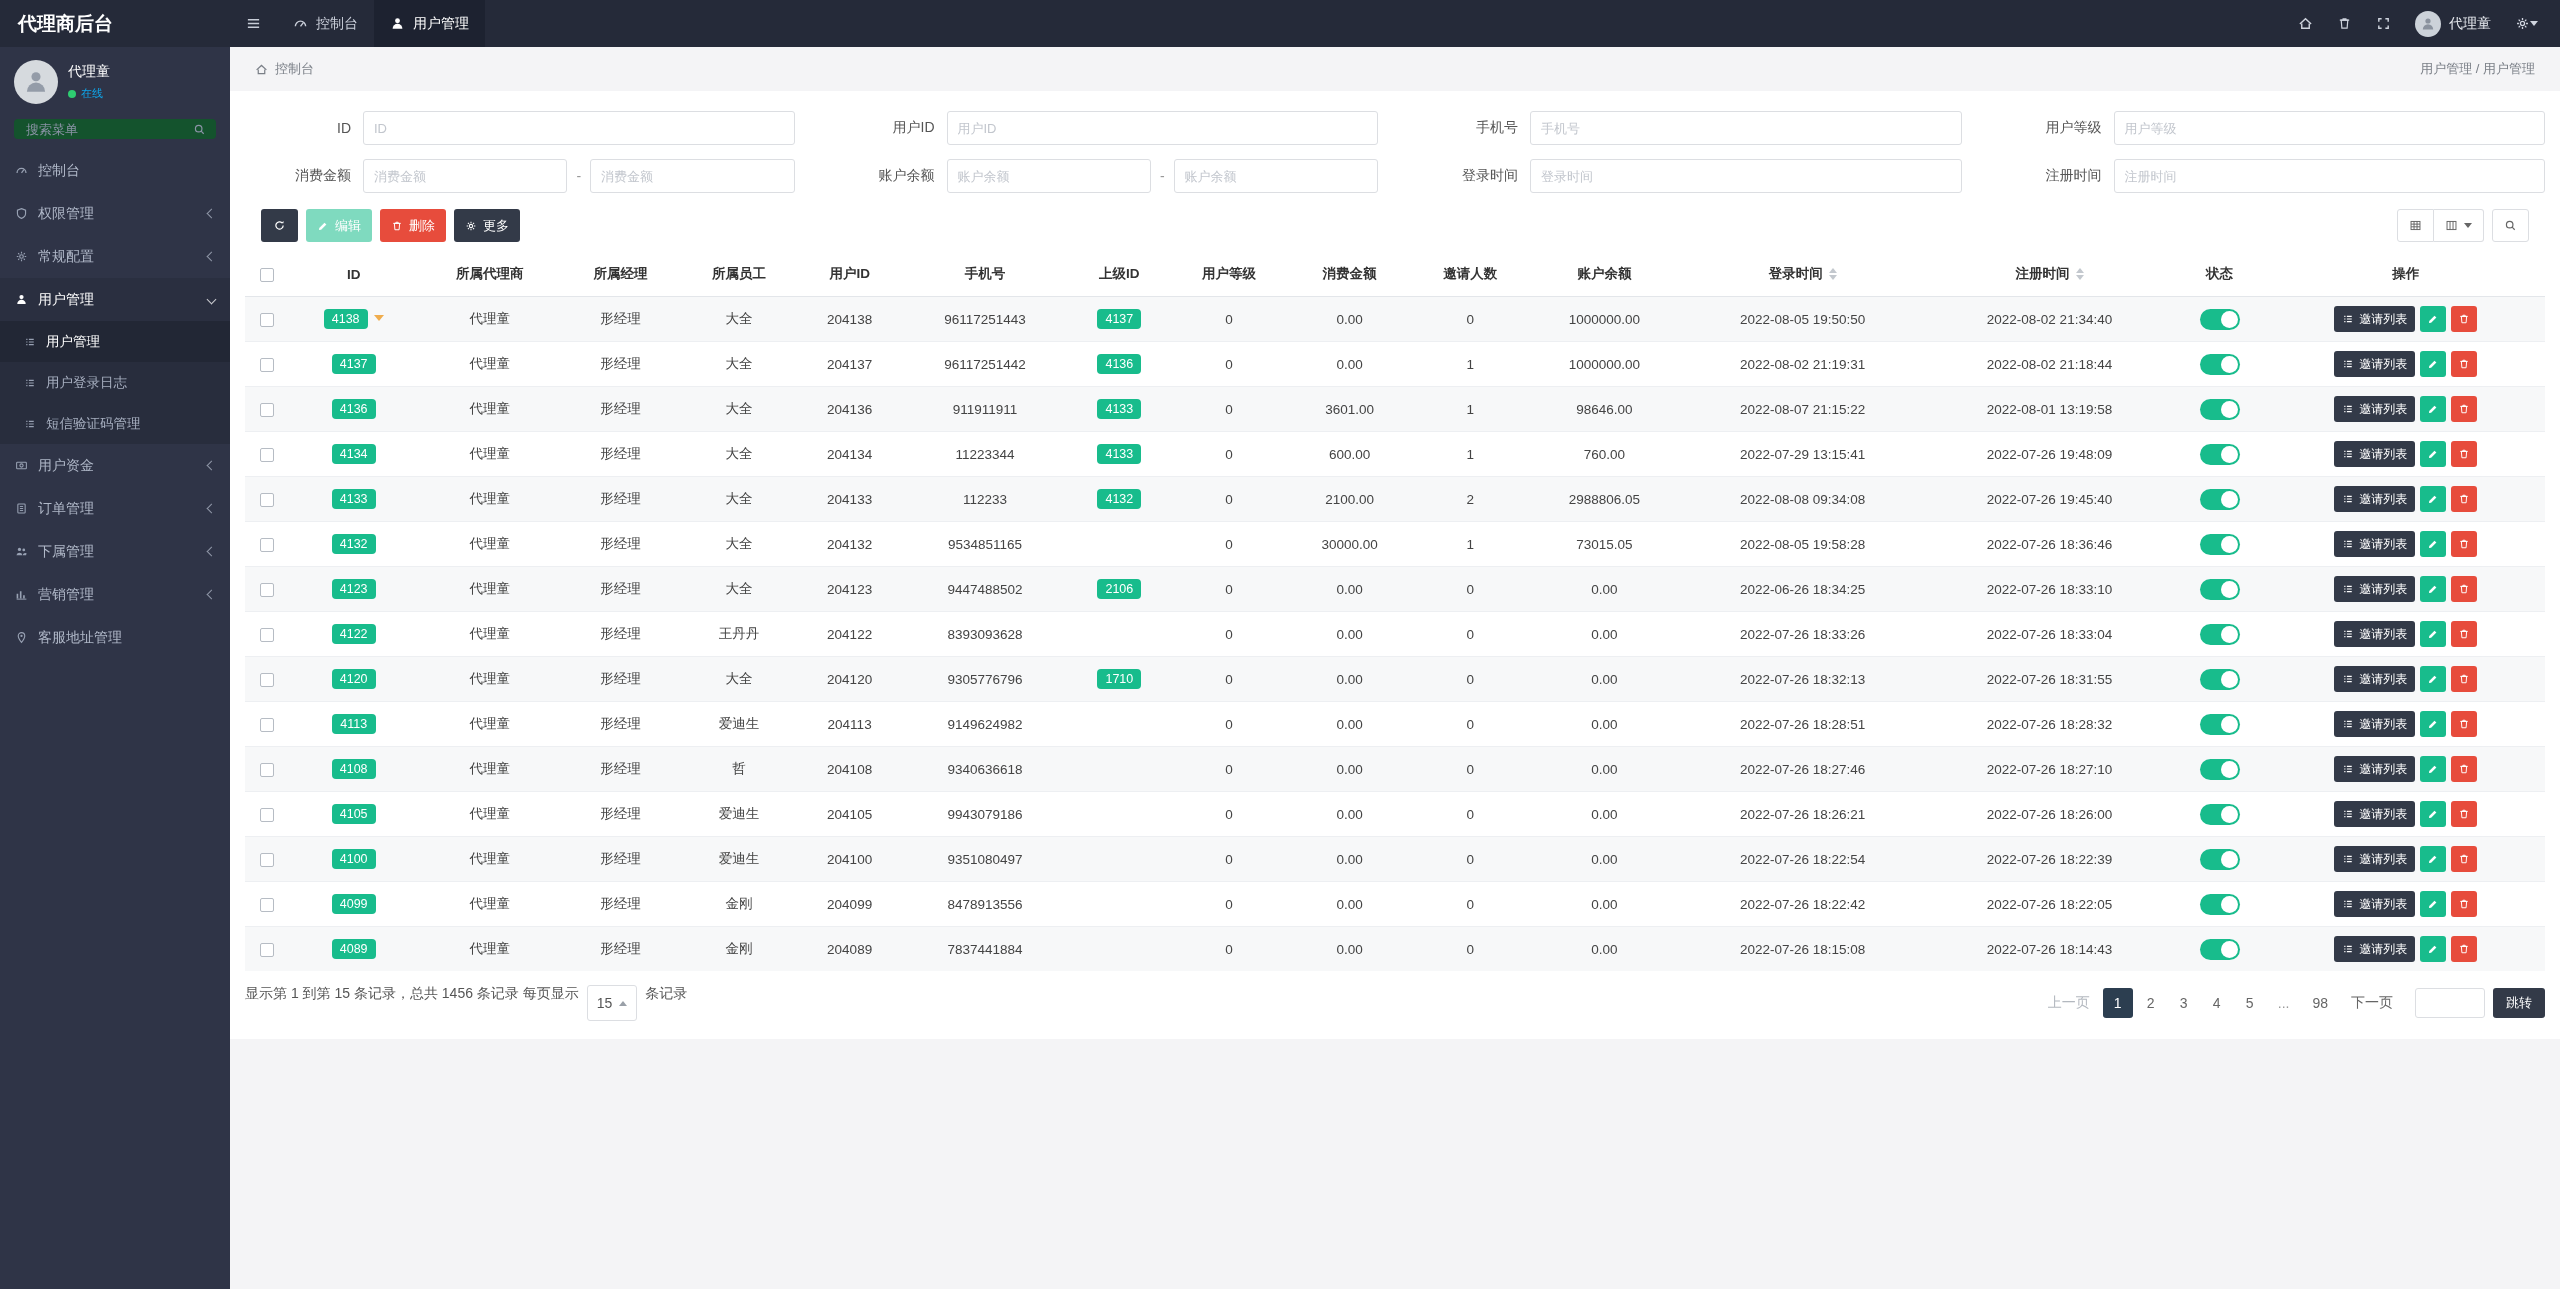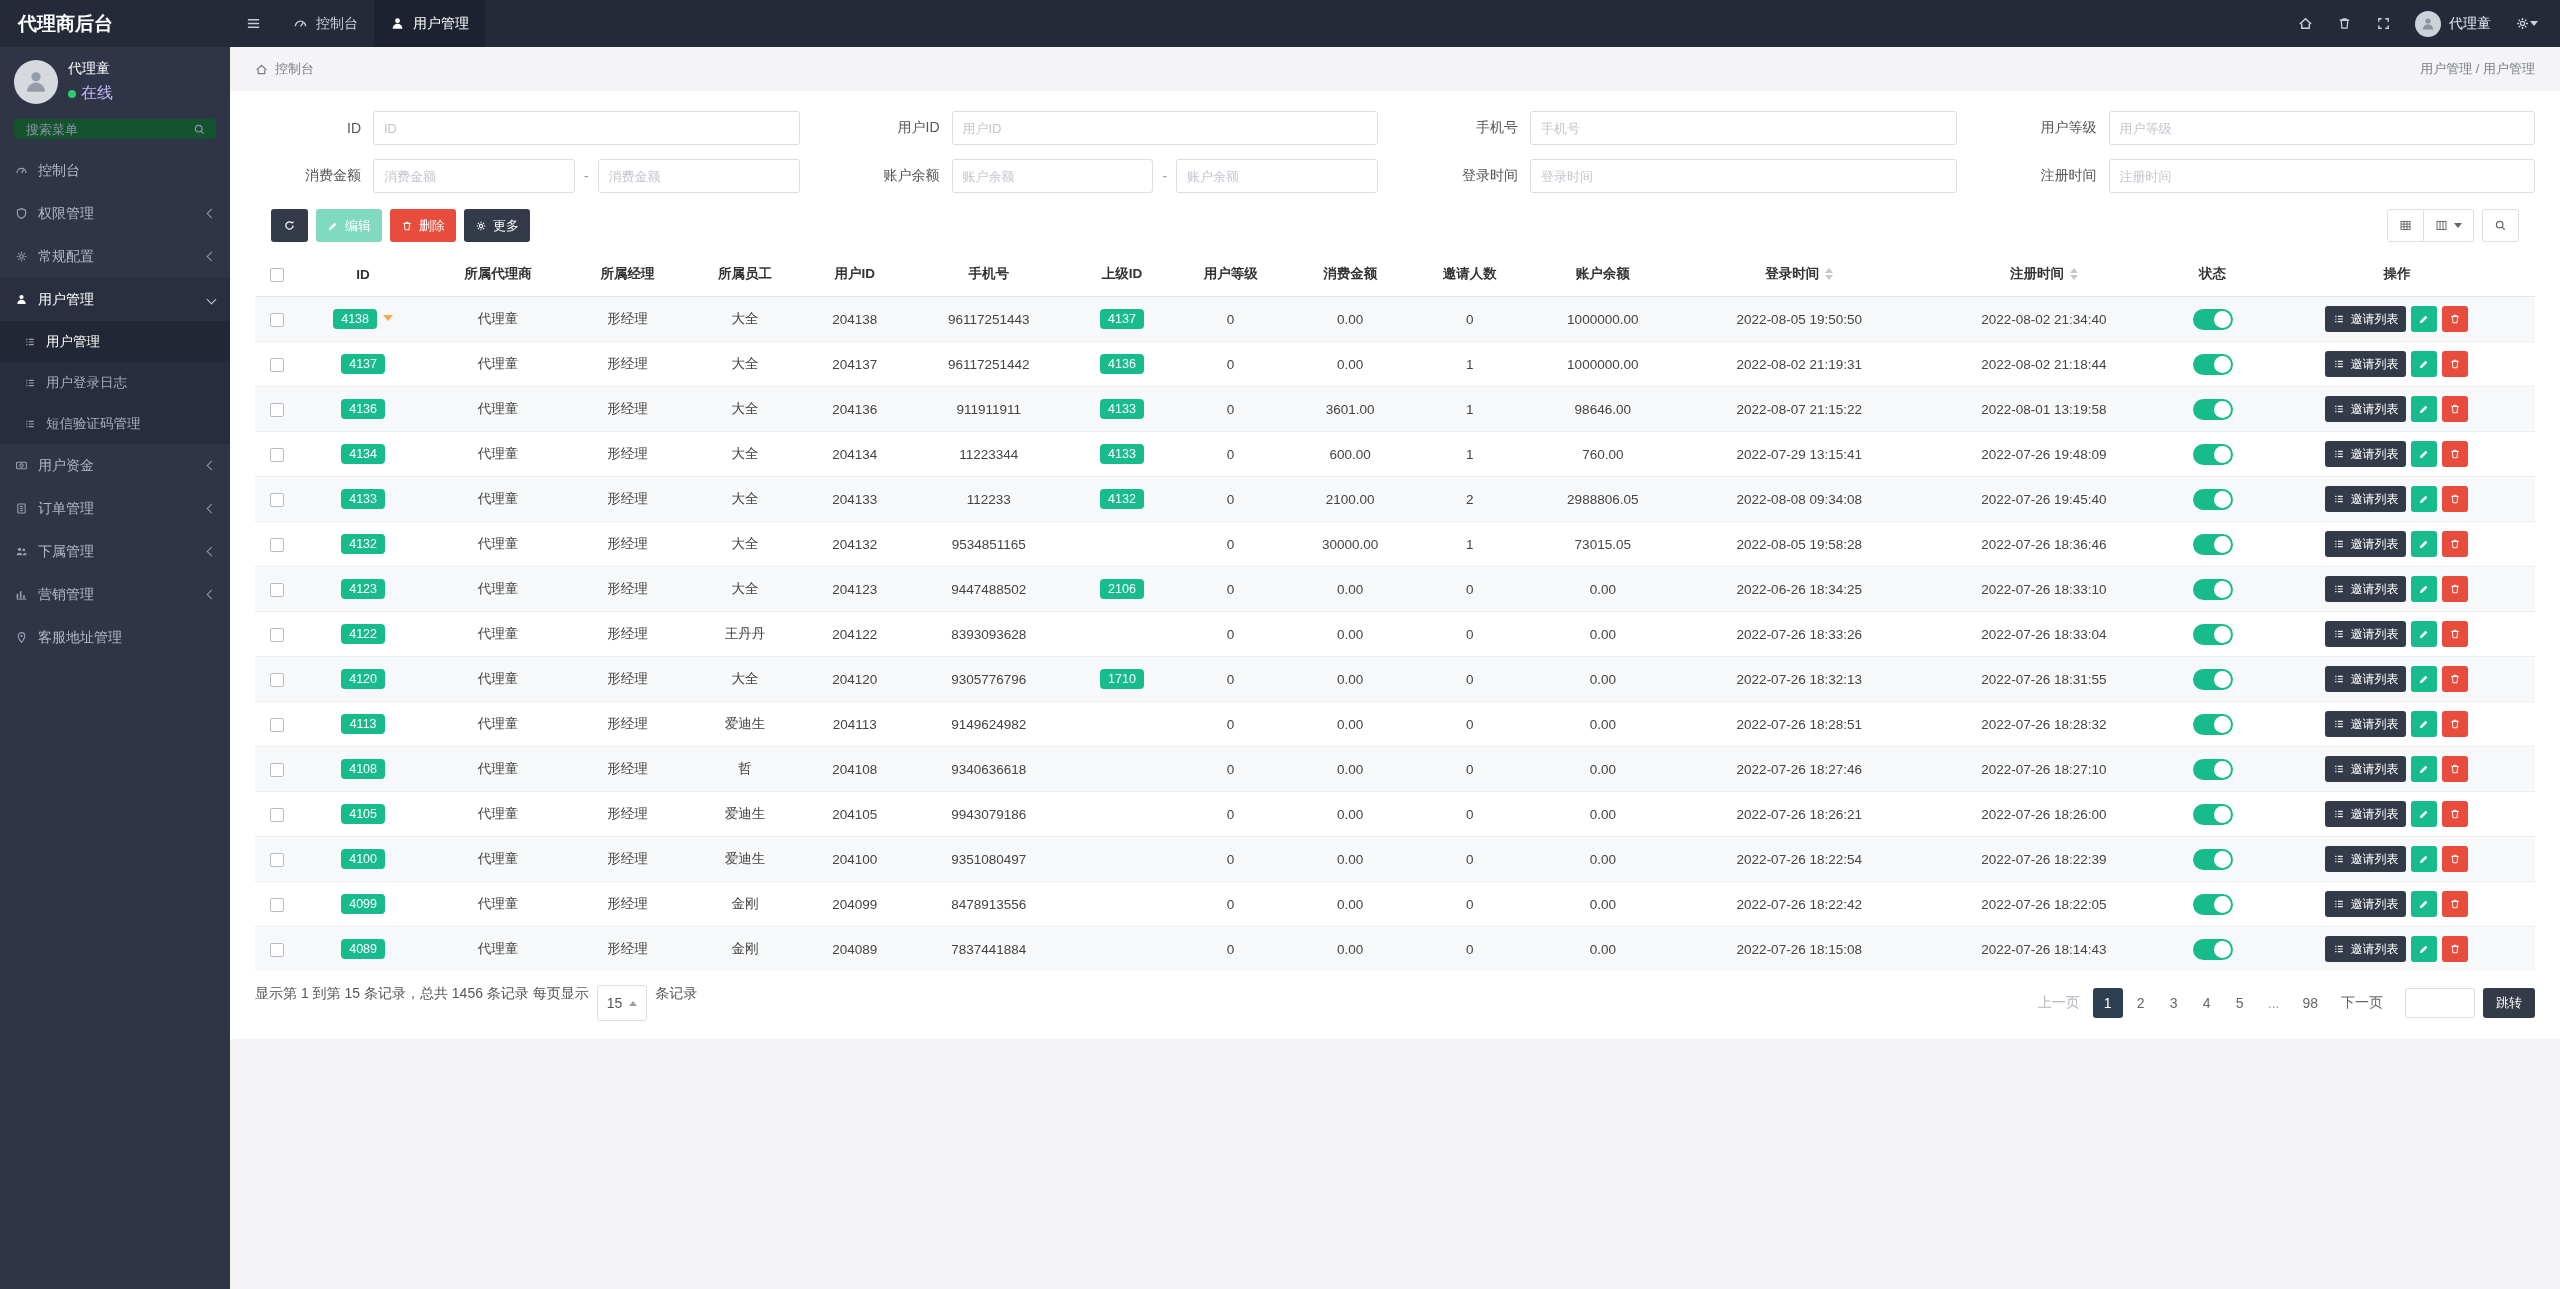--- a/index.html
+++ b/index.html
@@ -26,21 +26,21 @@
   .nav-user{display:flex;align-items:center;gap:8px;padding:0 12px;color:#e8ebf0;cursor:pointer}
   .avatar-sm{width:26px;height:26px;border-radius:50%;background:#ccd2d9;display:flex;align-items:center;justify-content:center;color:#8a929e;overflow:hidden}
   .avatar-sm svg{width:16px;height:16px}
 
   
   .sidebar{position:fixed;top:47px;left:0;bottom:0;width:230px;background:var(--side-bg);z-index:15}
   .user-panel{display:flex;align-items:center;gap:10px;padding:13px 14px 11px}
   .avatar-lg{width:44px;height:44px;border-radius:50%;background:#d6dade;display:flex;align-items:center;justify-content:center;color:#949ca8;flex:none}
   .avatar-lg svg{width:28px;height:28px}
   .user-name{color:#fff;font-size:14px;margin-bottom:5px}
-  .user-status{color:#c4b5fd;font-size:16px;display:flex;align-items:center;gap:5px}
+  .user-status{color:#0ea5e9;font-size:11px;display:flex;align-items:center;gap:5px}
   .status-dot{width:8px;height:8px;border-radius:50%;background:#2ecc71;display:inline-block}
   .sidebar-search{margin:4px 14px 10px;display:flex;background:#14532d;border-radius:4px;height:20px;overflow:hidden}
   .sidebar-search input{flex:1;min-width:0;background:transparent;border:0;outline:none;color:#cfd4de;font-size:13px;padding:0 12px}
   .sidebar-search input::placeholder{color:#8b93a6}
   .sidebar-search button{width:34px;background:transparent;border:0;color:#8b93a6;cursor:pointer;display:flex;align-items:center;justify-content:center}
   .side-menu{list-style:none}
   .menu-item{height:43px;display:flex;align-items:center;gap:10px;padding:0 15px;color:#b0b8c8;font-size:14px;cursor:pointer}
   .menu-item .mi{color:#98a1b3}
   .menu-item.active-parent{background:#2a2f40;color:#fff}
   .menu-item.active-parent .mi{color:#fff}
@@ -48,21 +48,21 @@
   .chev-left{transform:rotate(135deg)}
   .chev-down{transform:rotate(45deg)}
   .submenu{list-style:none;background:var(--sub-bg)}
   .submenu .menu-item{height:41px;padding-left:24px;font-size:13.5px;color:#a7afc0}
   .submenu .menu-item.active{background:var(--sub-active);color:#fff}
 
   
   .main{margin-left:230px;padding-top:47px}
   .crumb-bar{height:44px;display:flex;align-items:center;justify-content:space-between;padding:0 25px;color:#7a7f87;font-size:13px}
   .crumb-left{display:flex;align-items:center;gap:7px}
-  .panel{background:#fff;padding:20px 25px 18px}
+  .panel{background:#fff;padding:20px 15px 18px}
 
   
   .filter-grid{display:grid;grid-template-columns:repeat(4,1fr);gap:14px 34px}
   .f-field{display:flex;align-items:center}
   .f-label{width:118px;flex:none;text-align:right;padding-right:12px;color:#555;font-size:14px}
   .f-input{height:34px;border:1px solid var(--border);border-radius:3px;padding:0 10px;font-size:13px;color:#555;flex:1;min-width:0;outline:none;background:#fff}
   .f-input::placeholder{color:#c2c6cd}
   .range-sep{margin:0 9px;color:#999}
   .filter-actions{margin:16px 0 4px 130px;display:flex;gap:10px}
   .btn{height:33px;padding:0 15px;border:none;border-radius:3px;font-size:14px;cursor:pointer;display:inline-flex;align-items:center;gap:6px}

